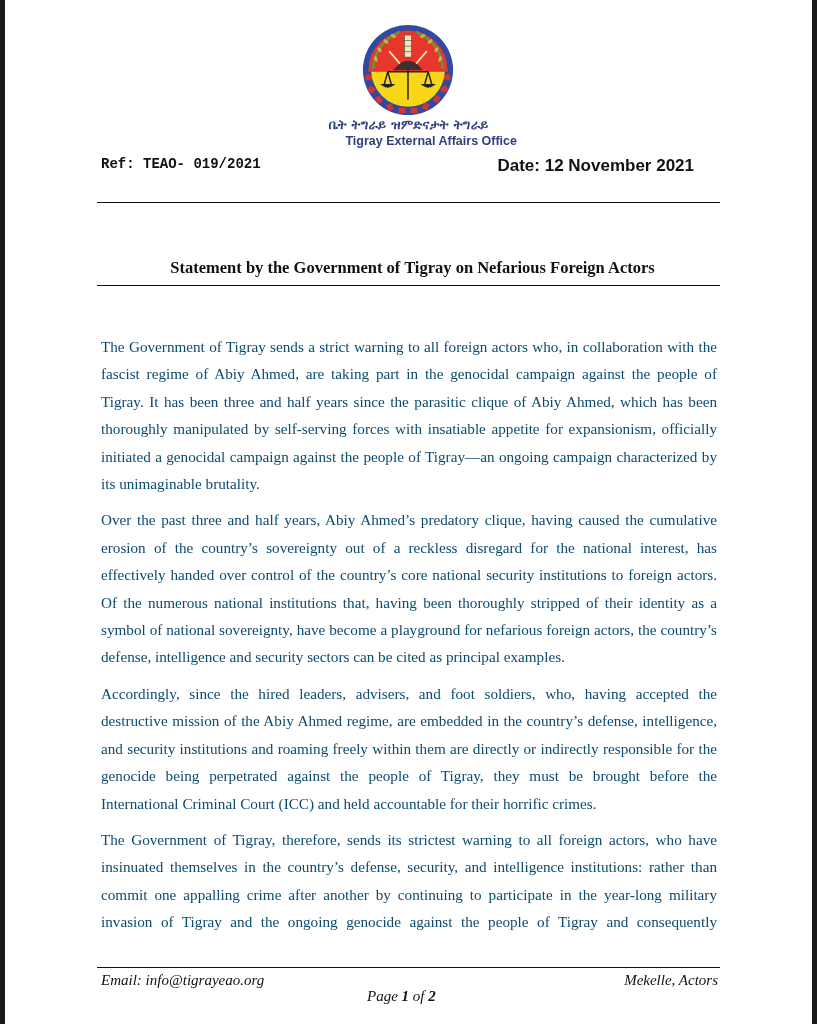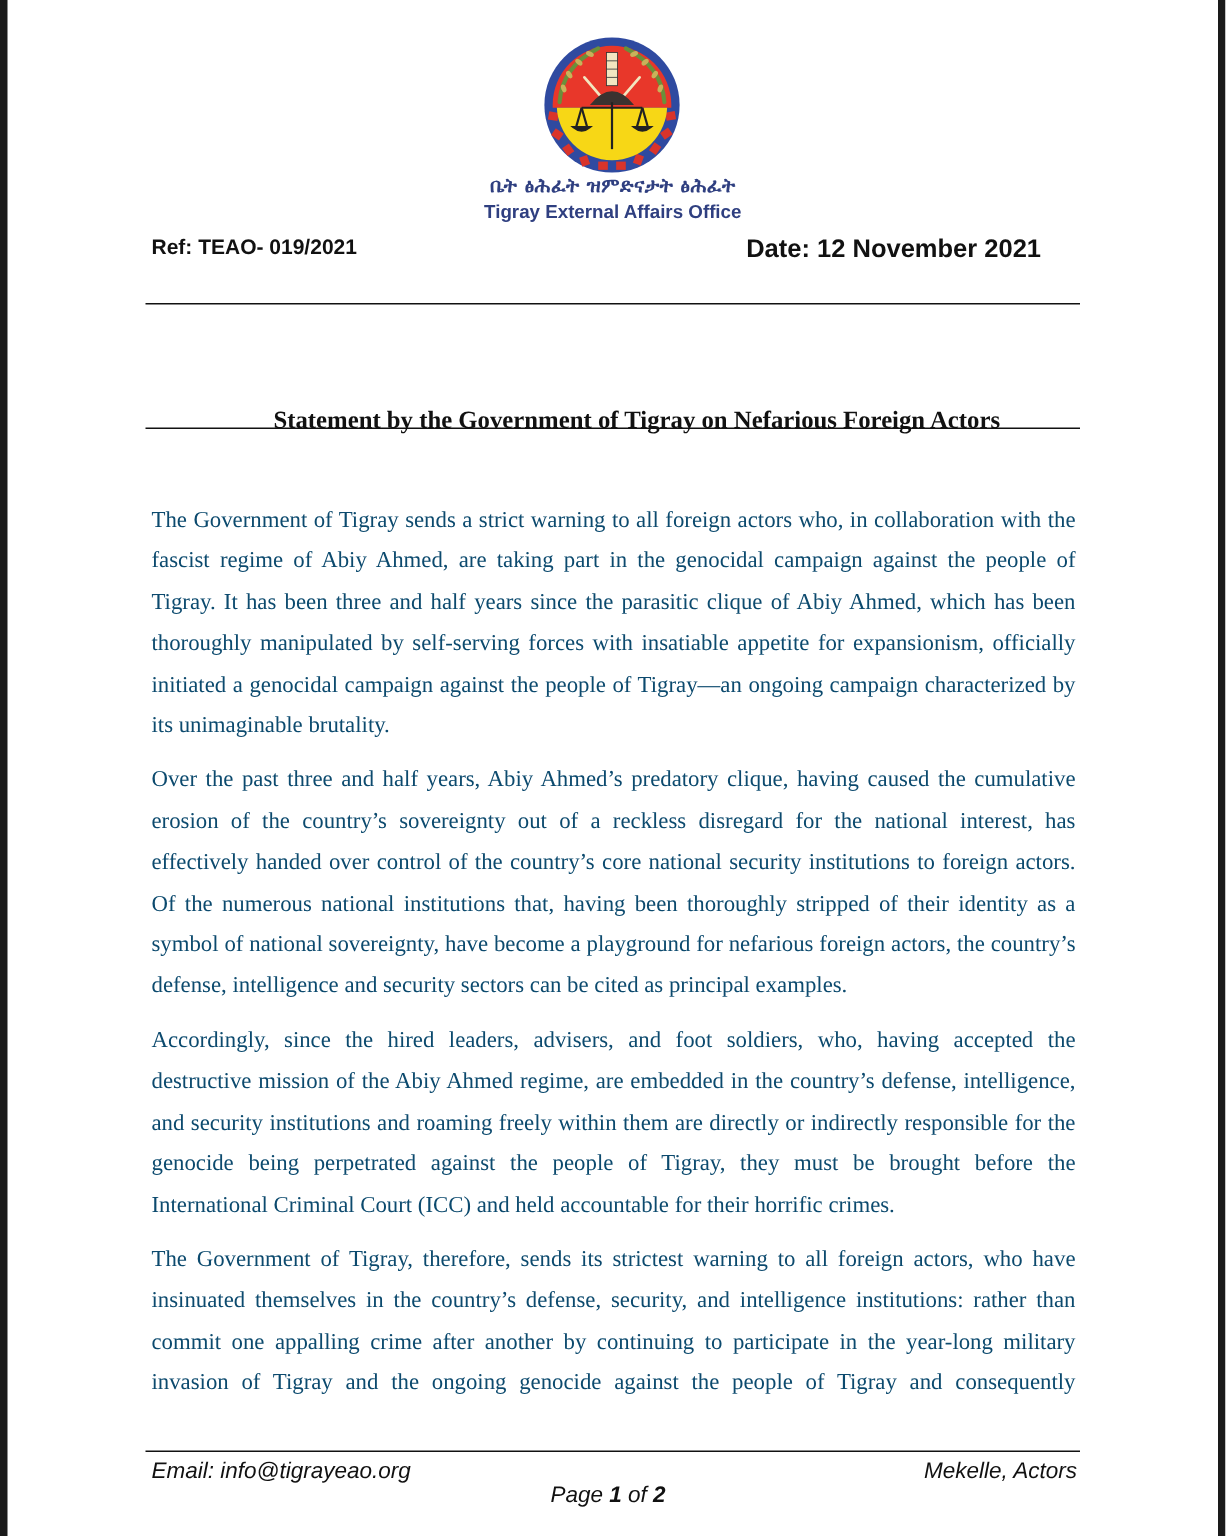--- a/index.html
+++ b/index.html
@@ -36,31 +36,31 @@
       font-size: 13px;
       font-weight: bold;
       color: #2f3f80;
       line-height: 16px;
       letter-spacing: 0.3px;
     }
     .org-english {
       position: absolute;
       left: 300px; top: 134px;
       width: 217px;
-      text-align: center;
+      text-align: right;
       font-family: "Liberation Sans", sans-serif;
       font-size: 12.5px;
       font-weight: bold;
       color: #2f3f80;
       line-height: 15px;
     }
     .ref {
       position: absolute;
       left: 101px; top: 156px;
-      font-family: Liberation Sans, sans-serif;
+      font-family: Liberation Mono, monospace;
       font-size: 14px;
       font-weight: bold;
       color: #111;
     }
     .date {
       position: absolute;
       right: 123px; top: 156px;
       font-family: "Liberation Sans", sans-serif;
       font-size: 17px;
       font-weight: bold;
@@ -99,21 +99,21 @@
       text-align: justify;
     }
     .body-text p {
       margin: 0 0 9px 0;
     }
     .footer {
       position: absolute;
       left: 101px; top: 972px;
       width: 617px;
       height: 22px;
-      font-family: Liberation Sans, sans-serif;
+      font-family: Liberation Serif, serif;
       font-size: 15px;
       font-style: italic;
       color: #111;
     }
     .footer-email { position: absolute; left: 0; top: 0; }
     .footer-page { position: absolute; left: 266px; top: 0; margin-top: 16px; }
     .footer-page b { font-weight: bold; }
     .footer-location { position: absolute; right: 0; top: 0; }
   </style>
 </head>
@@ -186,30 +186,30 @@
       <line x1="28" y1="52" x2="72" y2="52"></line>
       <line x1="28" y1="52" x2="24" y2="66"></line>
       <line x1="28" y1="52" x2="32" y2="66"></line>
       <line x1="72" y1="52" x2="68" y2="66"></line>
       <line x1="72" y1="52" x2="76" y2="66"></line>
       <path d="M22 66 Q28 71 34 66 Z" fill="#222"></path>
       <path d="M66 66 Q72 71 78 66 Z" fill="#222"></path>
     </g>
   </svg>
 
-  <div class="org-amharic">ቤት ፅሕፈት ዝምድናታት ፅሕፈት</div>
+  <div class="org-amharic">ቤት ትግራይ ዝምድናታት ትግራይ</div>
   <div class="org-english">Tigray External Affairs Office</div>
 
   <div class="ref">Ref: TEAO- 019/2021</div>
   <div class="date">Date: 12 November 2021</div>
 </div>
 
 <div class="rule rule-top"></div>
 
-<h1 class="title" style="margin:16px;">Statement by the Government of Tigray on Nefarious Foreign Actors</h1>
+<h1 class="title" style="margin:4px;">Statement by the Government of Tigray on Nefarious Foreign Actors</h1>
 
 <div class="rule rule-title"></div>
 
 <div class="body-text">
   <p>The Government of Tigray sends a strict warning to all foreign actors who, in collaboration with the fascist regime of Abiy Ahmed, are taking part in the genocidal campaign against the people of Tigray. It has been three and half years since the parasitic clique of Abiy Ahmed, which has been thoroughly manipulated by self-serving forces with insatiable appetite for expansionism, officially initiated a genocidal campaign against the people of Tigray—an ongoing campaign characterized by its unimaginable brutality.</p>
   <p>Over the past three and half years, Abiy Ahmed’s predatory clique, having caused the cumulative erosion of the country’s sovereignty out of a reckless disregard for the national interest, has effectively handed over control of the country’s core national security institutions to foreign actors. Of the numerous national institutions that, having been thoroughly stripped of their identity as a symbol of national sovereignty, have become a playground for nefarious foreign actors, the country’s defense, intelligence and security sectors can be cited as principal examples.</p>
   <p>Accordingly, since the hired leaders, advisers, and foot soldiers, who, having accepted the destructive mission of the Abiy Ahmed regime, are embedded in the country’s defense, intelligence, and security institutions and roaming freely within them are directly or indirectly responsible for the genocide being perpetrated against the people of Tigray, they must be brought before the International Criminal Court (ICC) and held accountable for their horrific crimes.</p>
   <p style="text-align-last: justify;">The Government of Tigray, therefore, sends its strictest warning to all foreign actors, who have insinuated themselves in the country’s defense, security, and intelligence institutions: rather than commit one appalling crime after another by continuing to participate in the year-long military invasion of Tigray and the ongoing genocide against the people of Tigray and consequently</p>
 </div>
 

